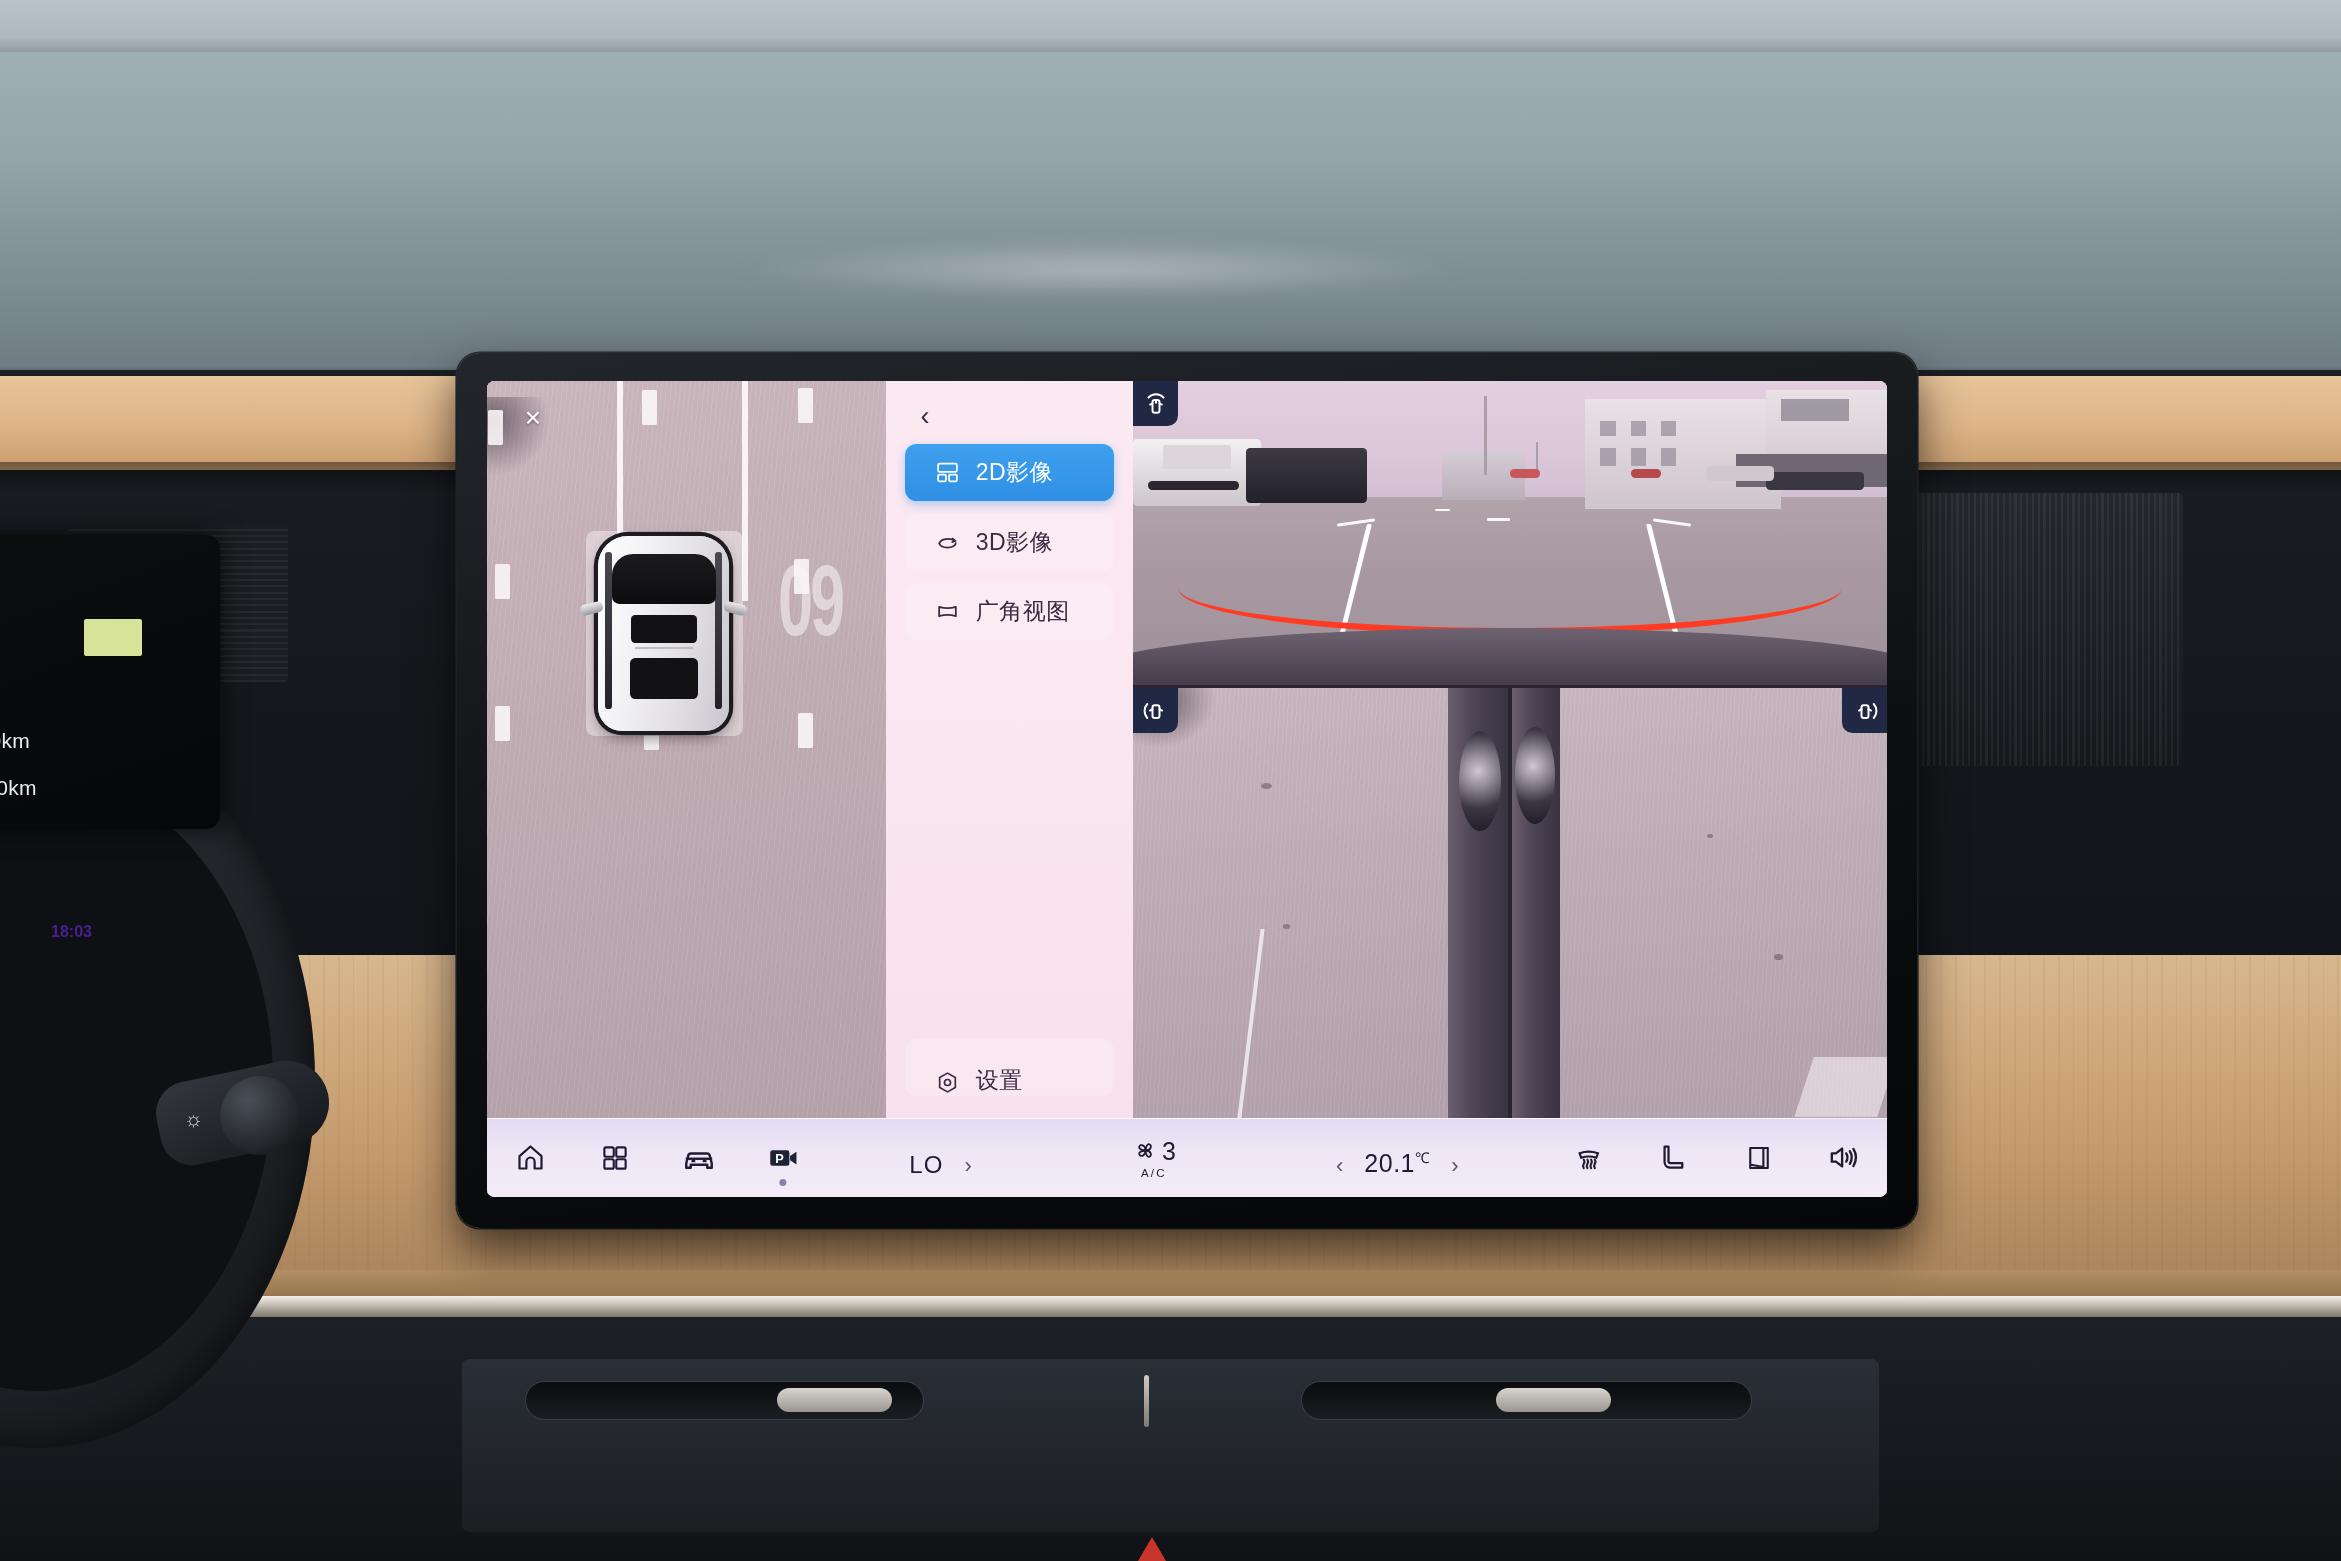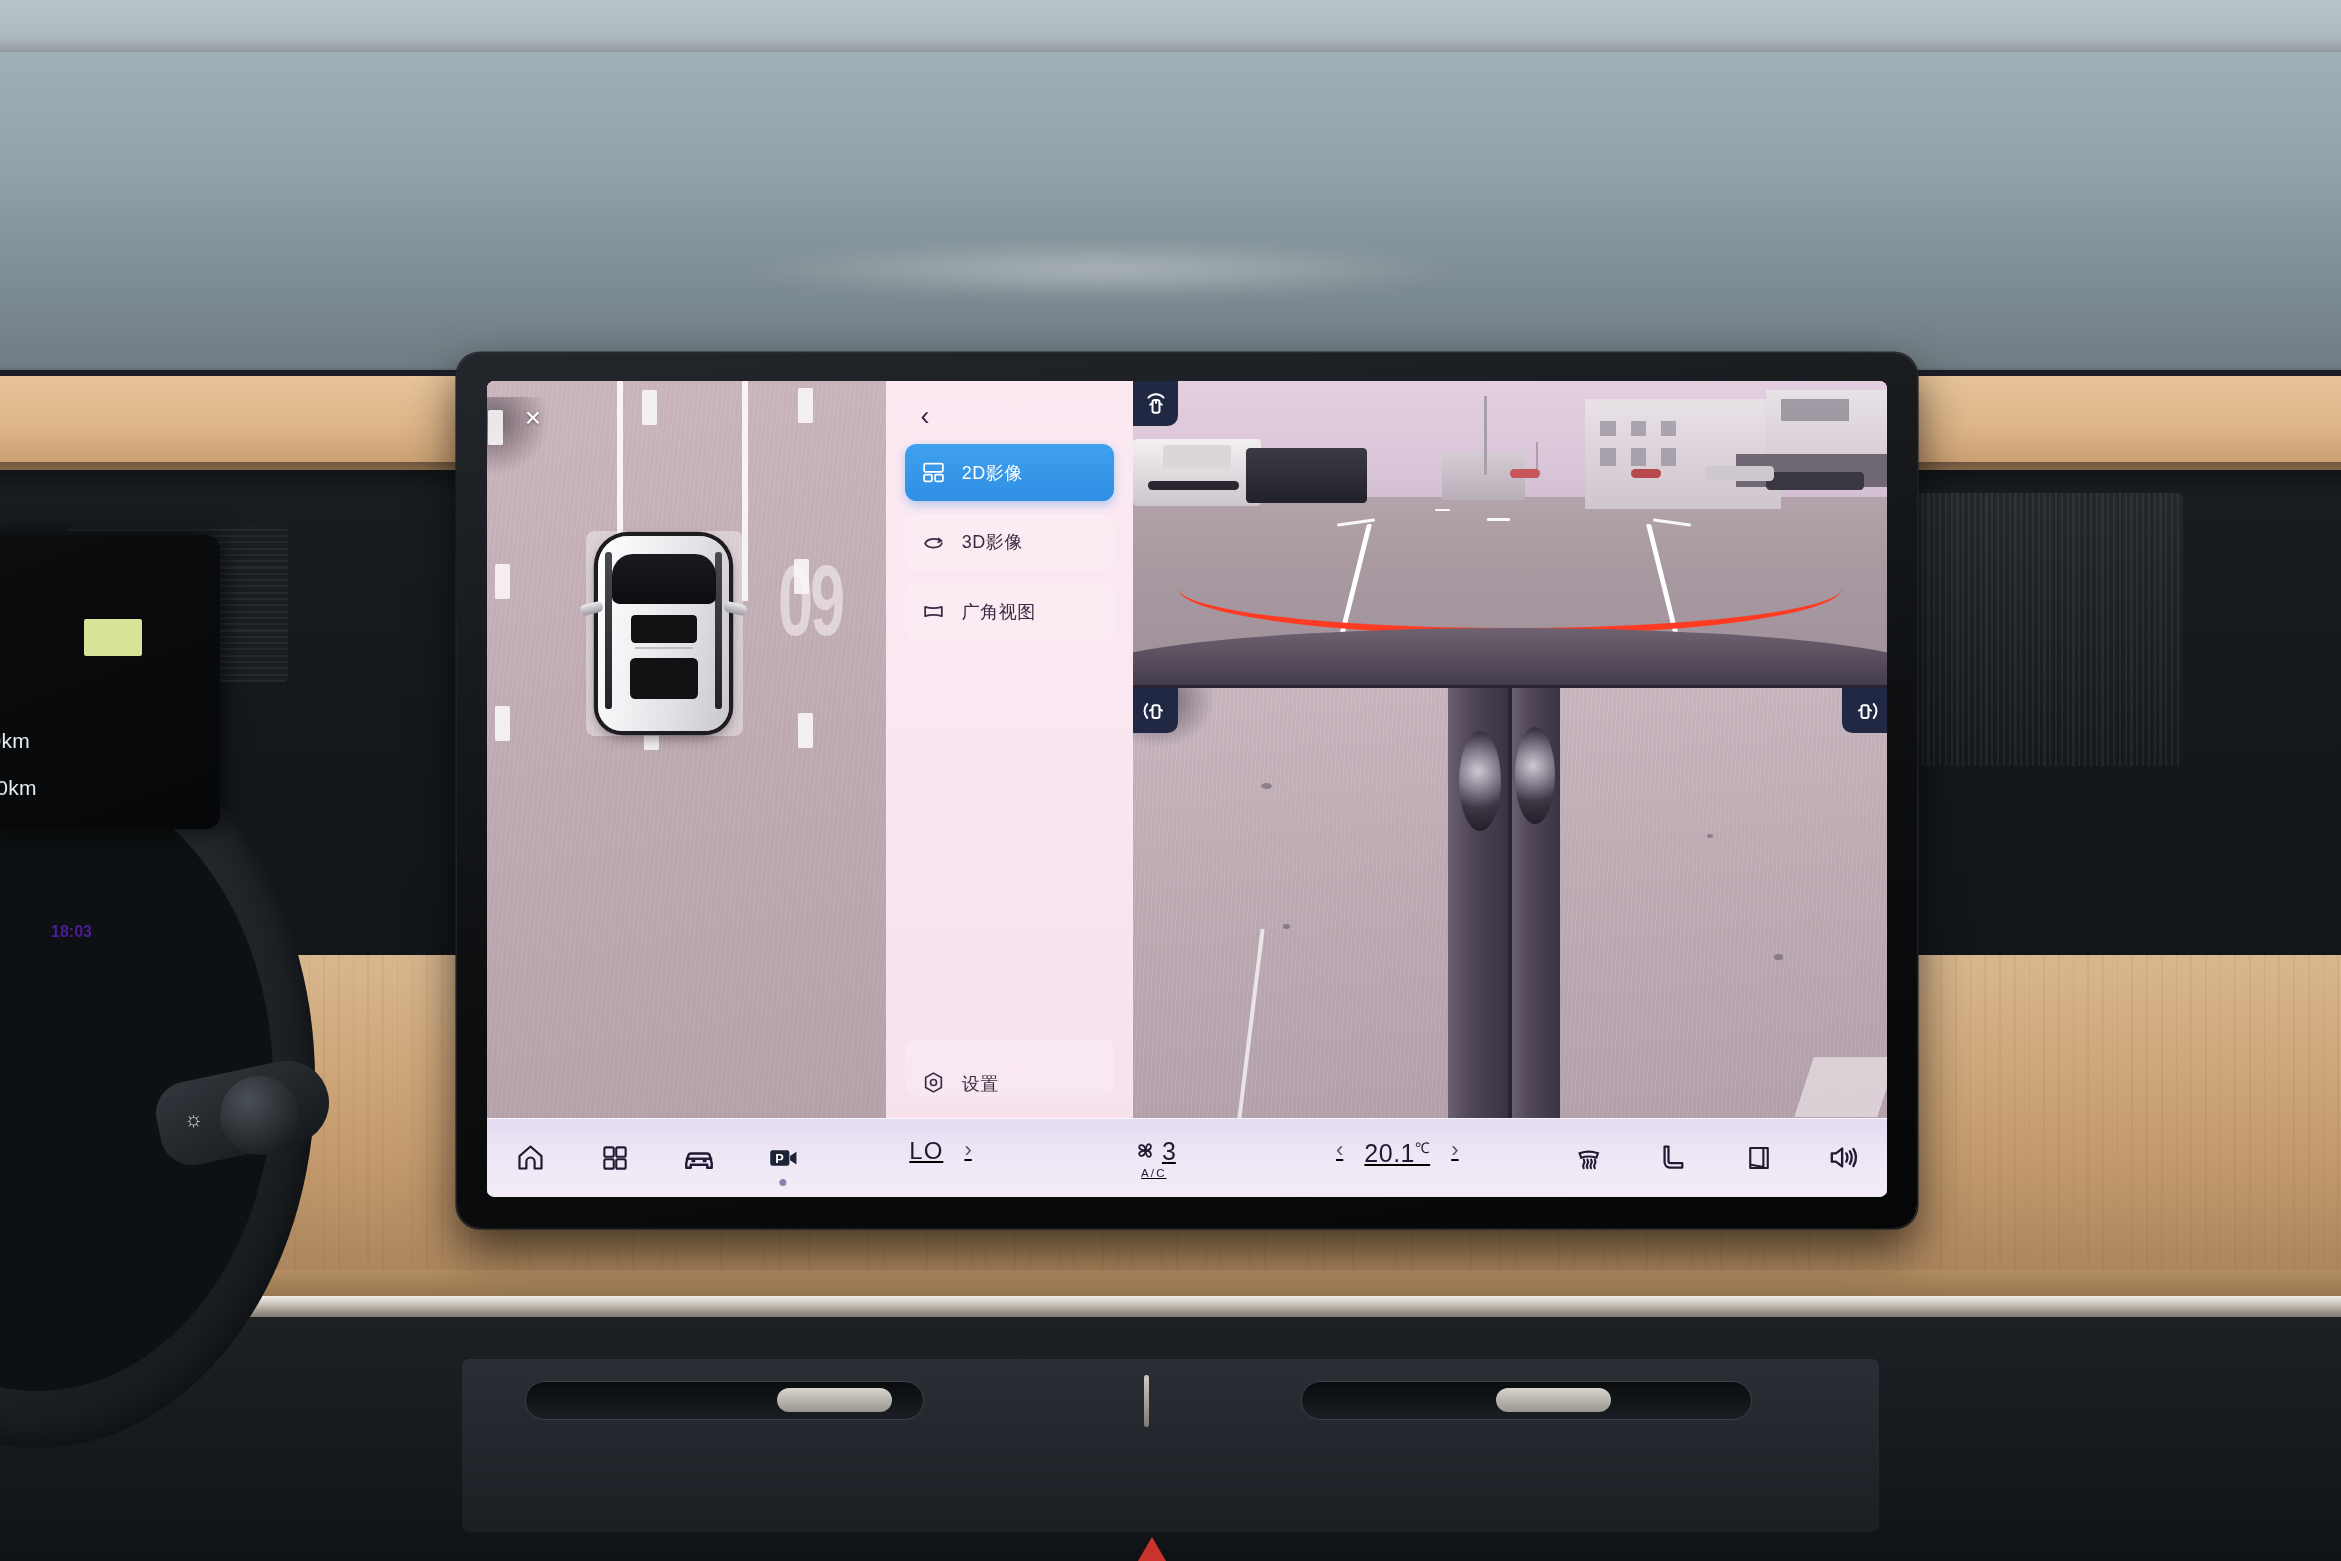--- a/index.html
+++ b/index.html
@@ -282,22 +282,22 @@
     position:relative;
   }
   .back-chevron {
     width:31.5px; height:31.5px; display:flex; align-items:center; justify-content:center;
     color:#3a2740; font-size:27px; font-weight:300; line-height:1; cursor:pointer;
     margin-left:4.2px; margin-bottom:11.5px;
   }
   .menu-item {
     display:flex; align-items:center; gap:14.7px;
     height:57px; border-radius:11.5px;
-    padding:0 15px; margin-bottom:12.6px;
-    color:#3b2a42; font-size:18px; letter-spacing:0.5px;
+    padding:0 29px; margin-bottom:12.6px;
+    color:#3b2a42; font-size:23px; letter-spacing:0.5px;
     cursor:pointer;
     background:rgba(255,255,255,.18);
   }
   .menu-item.active {
     background:linear-gradient(180deg,#3fa0ef,#2f90e4);
     color:#ffffff;
     box-shadow:0 3.1px 9.4px rgba(47,144,228,.35);
   }
   .menu-item .mi-icon { width:27px; height:27px; flex:none; display:flex; align-items:center; justify-content:center; }
   .menu-spacer { flex:1; }
@@ -382,21 +382,21 @@
 
   
   .taskbar {
     height:79px; flex:none;
     background:linear-gradient(180deg,#e3dcf3 0%,#eee6f5 40%,#f3ecf7 100%);
     display:flex; align-items:center;
     padding:0 24px;
     border-top:1px solid rgba(255,255,255,.55);
   }
   .tb-left { display:flex; align-items:center; gap:45px; }
-  .tb-mid  { flex:1; display:flex; align-items:flex-start; justify-content:center; gap:18px;text-decoration:underline; }
+  .tb-mid  { flex:1; display:flex; align-items:flex-end; justify-content:center; gap:18px; }
   .tb-right{ display:flex; align-items:center; gap:46px; }
   .tb-icon {
     width:39px; height:39px; display:flex; align-items:center; justify-content:center;
     cursor:pointer; position:relative;
   }
   .tb-icon.active-dot::after {
     content:""; position:absolute; left:50%; bottom:-9.4px; transform:translateX(-50%);
     width:7.3px; height:7.3px; border-radius:50%; background:#8f7fae;
   }
   .tb-text { color:#221a33; font-size:24px; letter-spacing:1px; }

